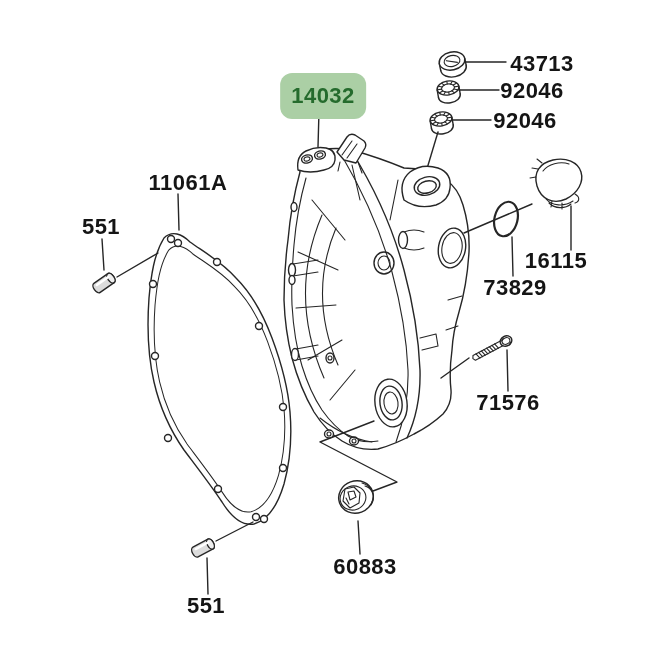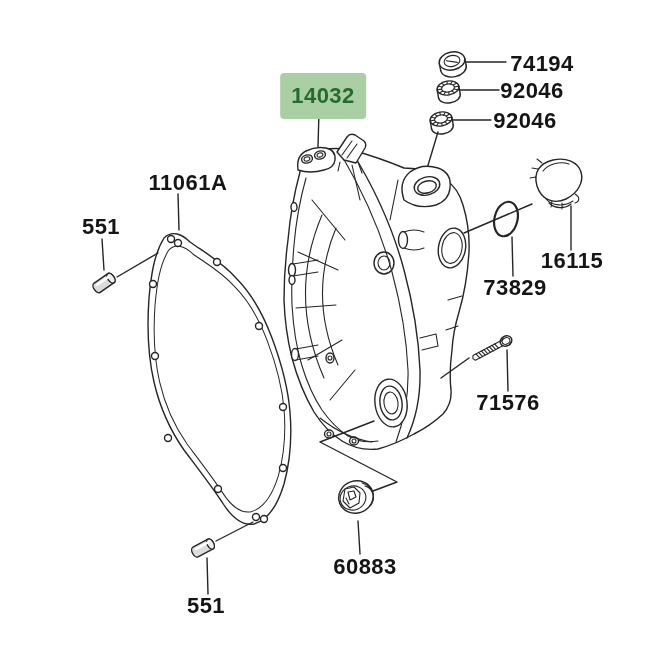--- a/index.html
+++ b/index.html
@@ -19,21 +19,21 @@
   #art .gray{fill:#dcdcdc;}
   #art .lightgray{fill:#efefef;}
   #art .hlw{stroke:#ffffff;stroke-width:2.4;}
   .plabel{
     position:absolute;transform:translate(-50%,-50%);
     font-weight:bold;font-size:22px;letter-spacing:0.5px;
     color:var(--label-color,#111111);white-space:nowrap;line-height:1;
   }
   .plabel.highlight{
     background:var(--hl-bg,#abcfa5);color:var(--hl-fg,#256b2d);
-    padding:12px 11px;border-radius:4px;
+    padding:12px 11px;border-radius:12px;
   }
 </style>
 </head>
 <body>
 
 <div class="stage">
 
   <svg id="art" width="660" height="660" viewBox="0 0 660 660">
 
     <defs>
@@ -173,24 +173,24 @@
     </g>
 
     <g transform="translate(104 283) rotate(-35)">
       <use href="#dowel-def"></use>
     </g>
     <g transform="translate(203 548) rotate(-28)">
       <use href="#dowel-def"></use>
     </g>
   </svg>
 
-  <div class="plabel" style="left:542px;top:64px">74194</div>
+  <div class="plabel" style="left:542px;top:64px">43713</div>
   <div class="plabel" style="left:532px;top:91px">92046</div>
   <div class="plabel" style="left:525px;top:121px">92046</div>
   <div class="plabel highlight" style="left:323px;top:96px">14032</div>
   <div class="plabel" style="left:188px;top:183px">11061A</div>
   <div class="plabel" style="left:101px;top:227px">551</div>
-  <div class="plabel" style="left:572px;top:261px">16115</div>
+  <div class="plabel" style="left:556px;top:261px">16115</div>
   <div class="plabel" style="left:515px;top:288px">73829</div>
   <div class="plabel" style="left:508px;top:403px">71576</div>
   <div class="plabel" style="left:365px;top:567px">60883</div>
   <div class="plabel" style="left:206px;top:606px">551</div>
 </div>
 
 </body></html>

